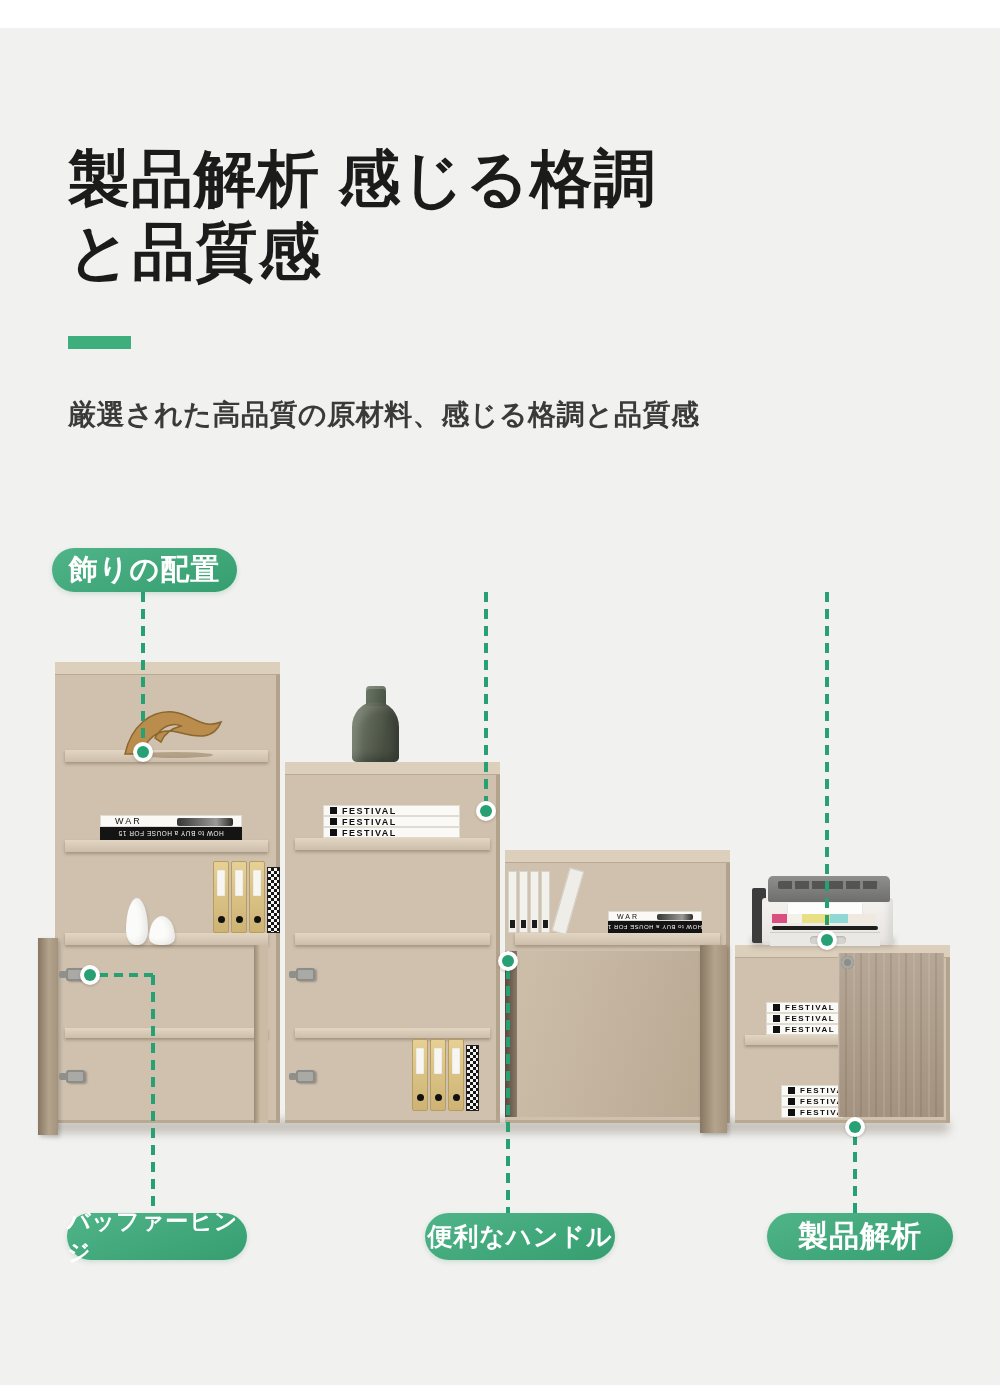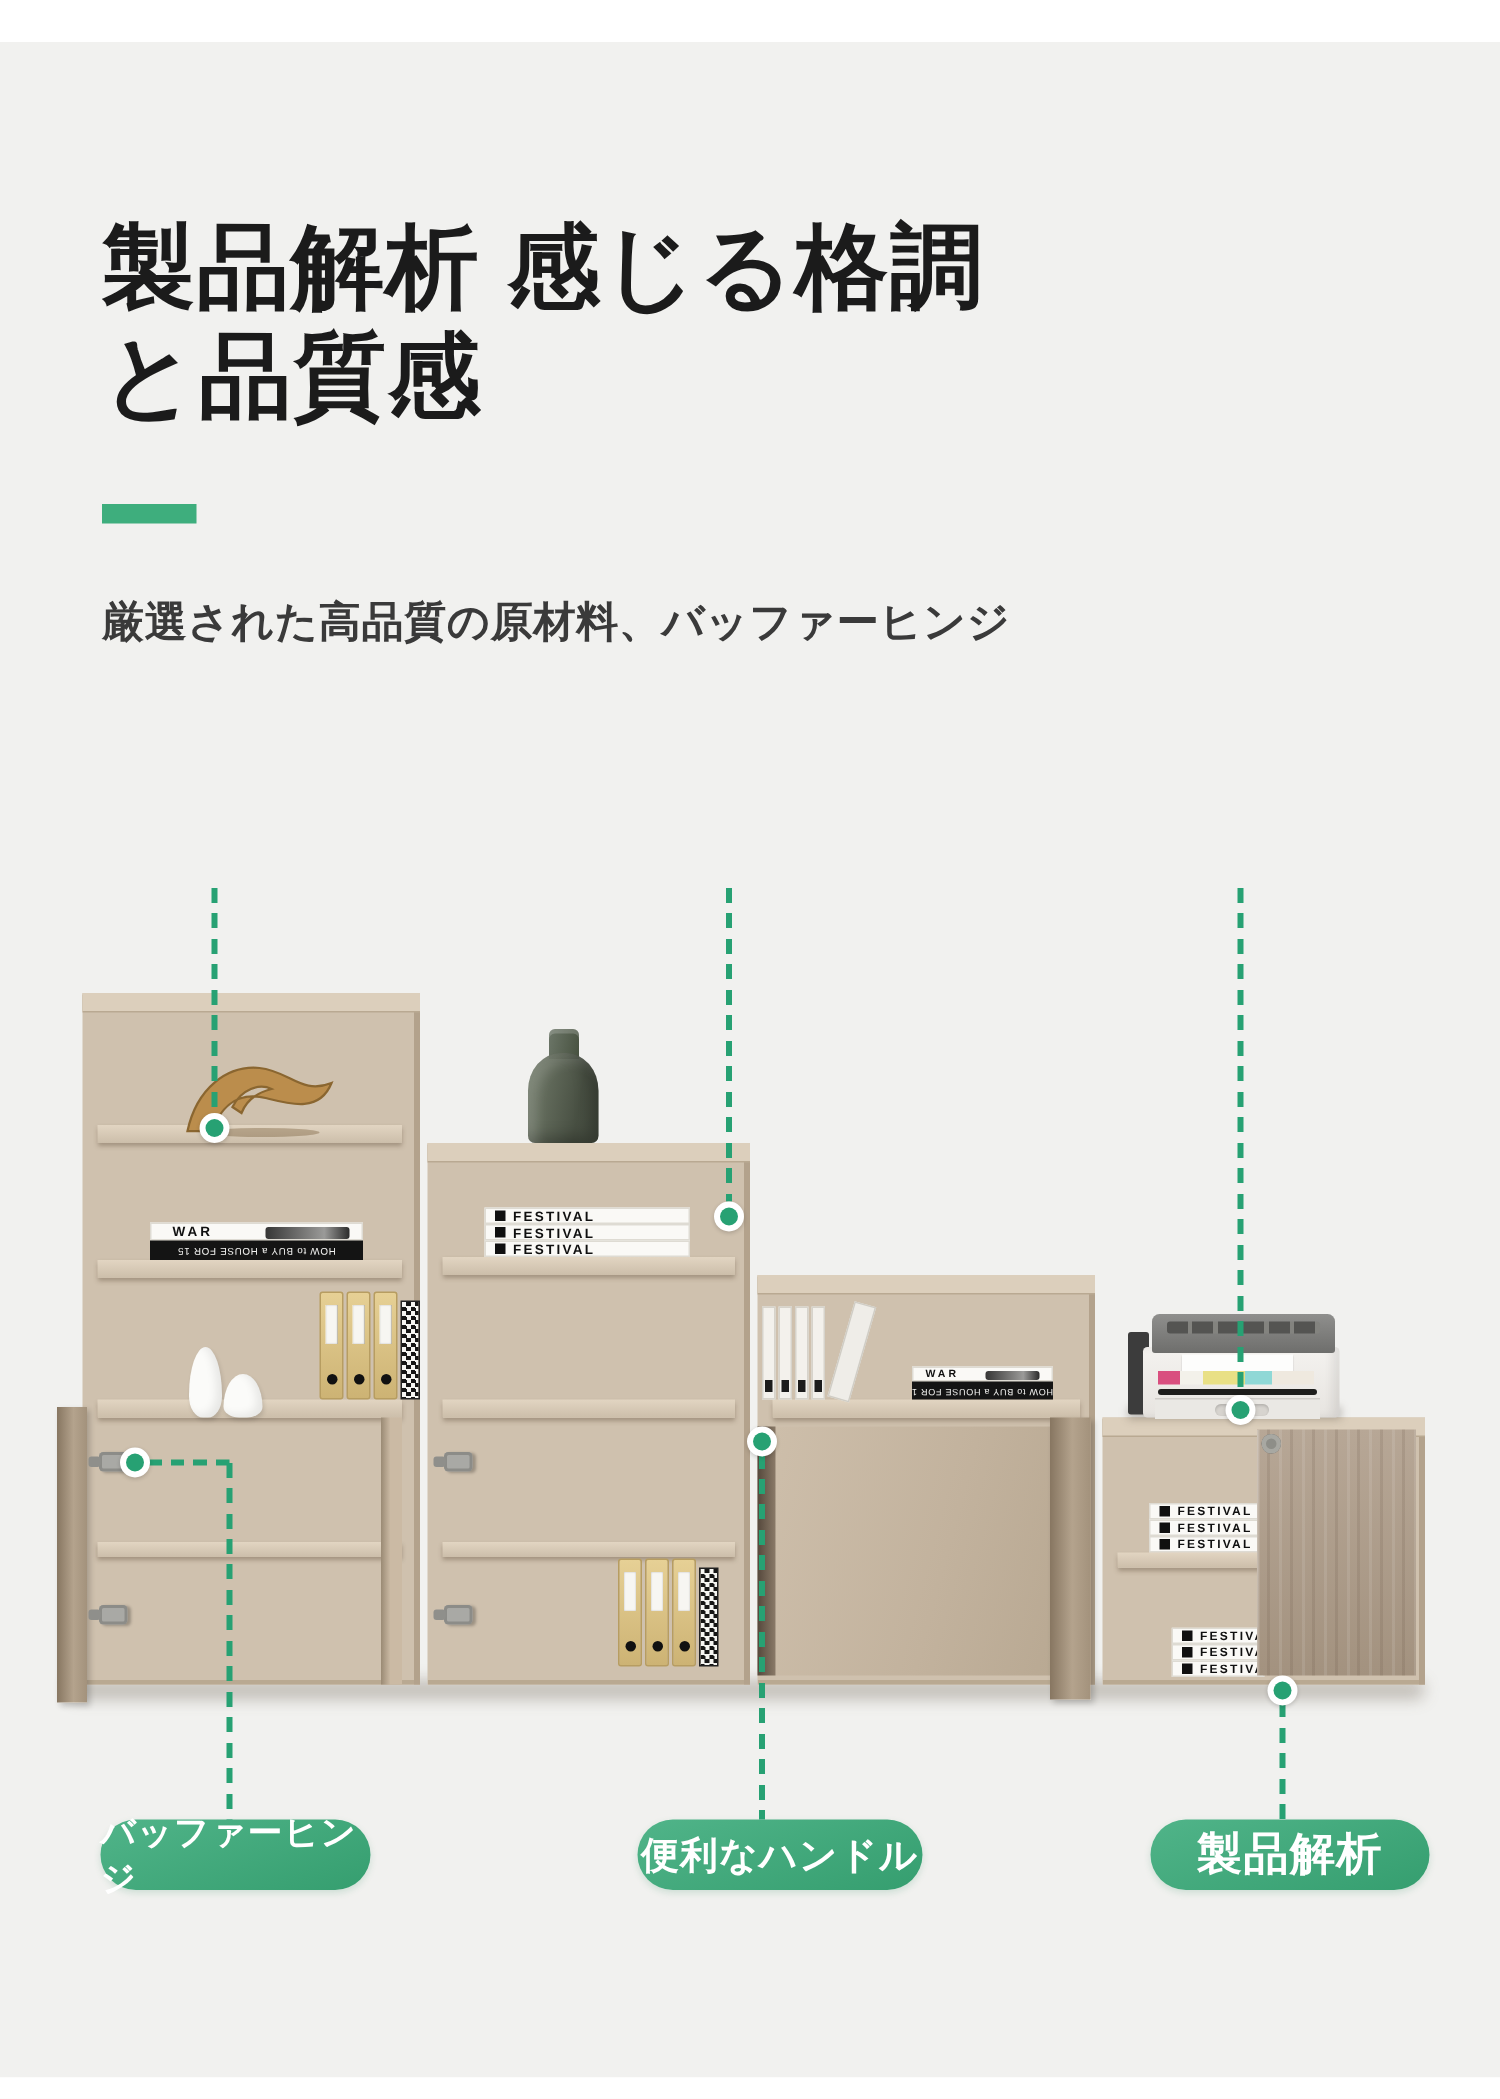--- a/index.html
+++ b/index.html
@@ -51,21 +51,21 @@
 
   .hinge{width:19px;height:13px;background:#a9a9a5;border-radius:3px;box-shadow:inset 0 0 0 2px #8c8c88,2px 1px 2px rgba(0,0,0,.25);z-index:5;}
   .hinge::after{content:"";position:absolute;left:-7px;top:3px;width:8px;height:7px;background:#8f8f8b;border-radius:2px;}
 
   
   .spine{position:relative;display:flex;align-items:center;box-sizing:border-box;overflow:hidden;}
   .spine.white{background:#faf9f6;border:1px solid #dedbd3;color:#101010;}
   .spine.black{background:#141414;color:#f4f4f2;}
   .festival-text{font-weight:700;font-size:9px;letter-spacing:1.5px;white-space:nowrap;}
   .fest-logo{width:7px;height:7px;background:#101010;margin:0 5px 0 6px;flex:0 0 auto;}
-  .war-text{font-weight:700;font-size:9px;letter-spacing:2px;margin-left:14px;text-align:center;}
+  .war-text{font-weight:400;font-size:9px;letter-spacing:2px;margin-left:14px;text-align:center;}
   .war-blob{position:absolute;right:8px;top:2px;width:56px;height:8px;background:linear-gradient(90deg,rgba(20,20,20,.85),rgba(60,60,60,.5) 70%,rgba(20,20,20,.9));border-radius:2px;}
   .mir{transform:rotate(180deg);display:inline-block;font-size:6.5px;letter-spacing:.5px;white-space:nowrap;width:100%;text-align:center;}
   .binder{position:absolute;width:16px;height:72px;background:linear-gradient(#e6d095,#cdb374);border:1px solid #b79d61;border-radius:2px;box-sizing:border-box;}
   .binder::before{content:"";position:absolute;left:3px;top:8px;width:8px;height:26px;background:#f7f6f2;box-shadow:inset 0 0 1px #999;}
   .binder::after{content:"";position:absolute;left:4px;bottom:9px;width:7px;height:7px;border-radius:50%;background:#111;}
   .checker{background:repeating-conic-gradient(#161616 0% 25%,#f5f5f2 0% 50%);background-size:6px 6px;border:1px solid #222;box-sizing:border-box;}
   .wbinder{position:absolute;width:9px;height:62px;background:#f3f1ec;border:1px solid #d6d3cb;box-sizing:border-box;}
   .wbinder::after{content:"";position:absolute;left:1px;bottom:4px;width:5px;height:8px;background:#1c1c1c;}
   .vase-white{background:#fbfbf9;box-shadow:inset -4px -2px 6px rgba(0,0,0,.08),1px 2px 3px rgba(0,0,0,.12);}
 
@@ -88,21 +88,21 @@
 </style>
 </head>
 <body>
 
 <div class="canvas">
   <div class="abs gray-bg"></div>
   <div class="abs bottom-white"></div>
 
   <div class="abs title">製品解析 感じる格調と品質感</div>
   <div class="abs accent-bar"></div>
-  <div class="abs subtitle">厳選された高品質の原材料、バッファーヒンジ</div>
+  <div class="abs subtitle">厳選された高品質の原材料、感じる格調と品質感</div>
 
   <div>
     <div class="abs floor-shadow"></div>
 
     <div class="abs cab" style="left:55px;top:662px;width:225px;height:461px;">
       <div class="abs toppanel" style="left:0;top:0;width:225px;"></div>
     </div>
     <div class="abs comp" style="left:65px;top:674px;width:203px;height:76px;"></div>
     <div class="abs shelf" style="left:65px;top:750px;width:203px;"></div>
     <div class="abs comp" style="left:65px;top:762px;width:203px;height:78px;"></div>
@@ -257,16 +257,17 @@
   <div class="abs dot" style="left:80px;top:965px;"></div>
   <div class="abs hdash" style="left:99px;top:973px;width:54px;"></div>
   <div class="abs vdash" style="left:151px;top:975px;height:238px;"></div>
 
   <div class="abs dot" style="left:498px;top:951px;"></div>
   <div class="abs vdash" style="left:506px;top:969px;height:244px;"></div>
 
   <div class="abs dot" style="left:845px;top:1117px;"></div>
   <div class="abs vdash" style="left:853px;top:1135px;height:78px;"></div>
 
+  <div class="abs pill p1">飾りの配置</div>
   <div class="abs pill p5">便利なハンドル</div>
   <div class="abs pill p4">バッファーヒンジ</div>
   <div class="abs pill p6">製品解析</div>
 </div>
 
 </body></html>

